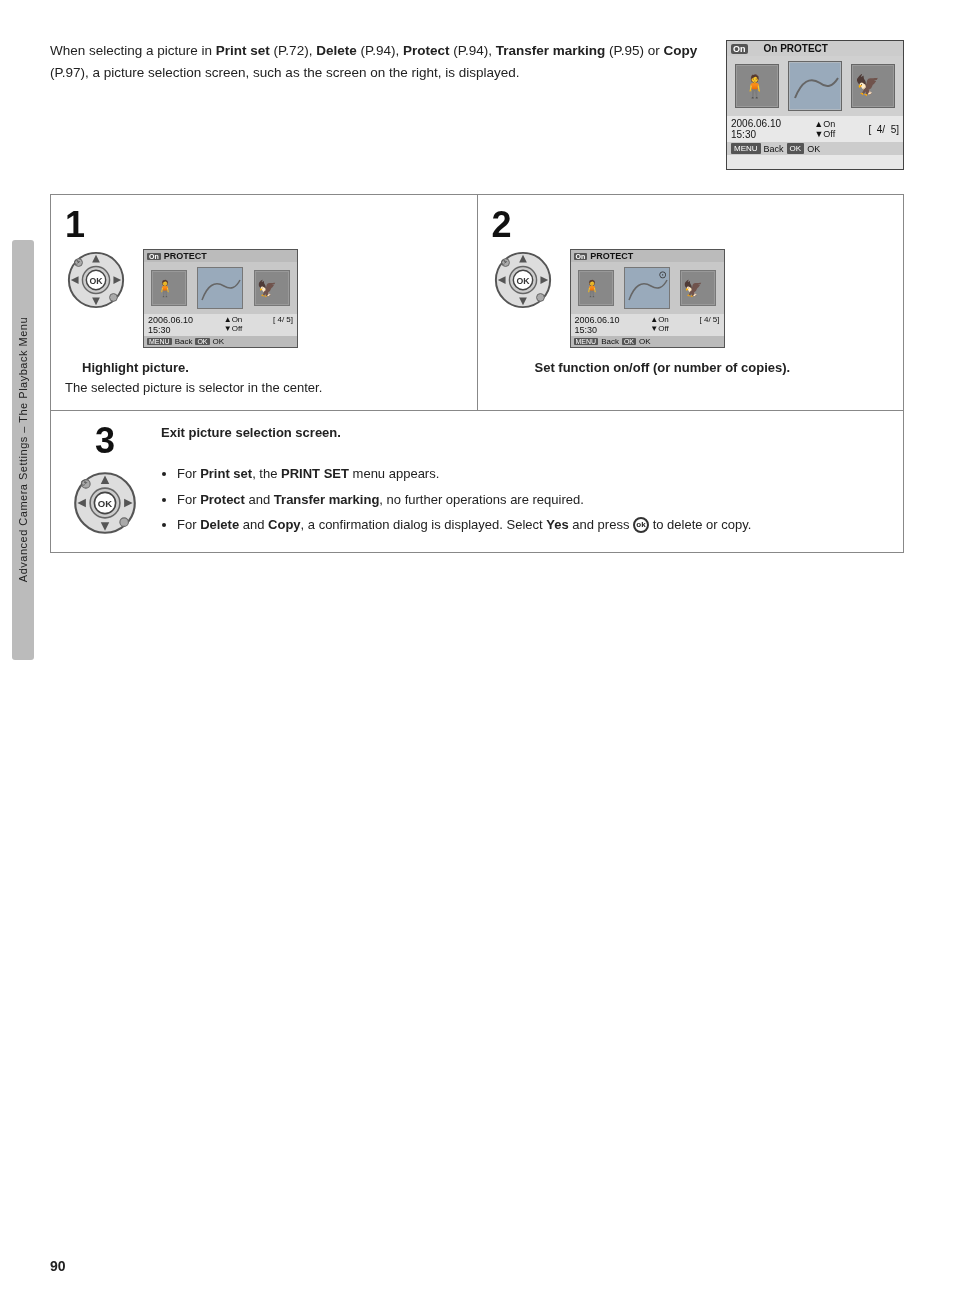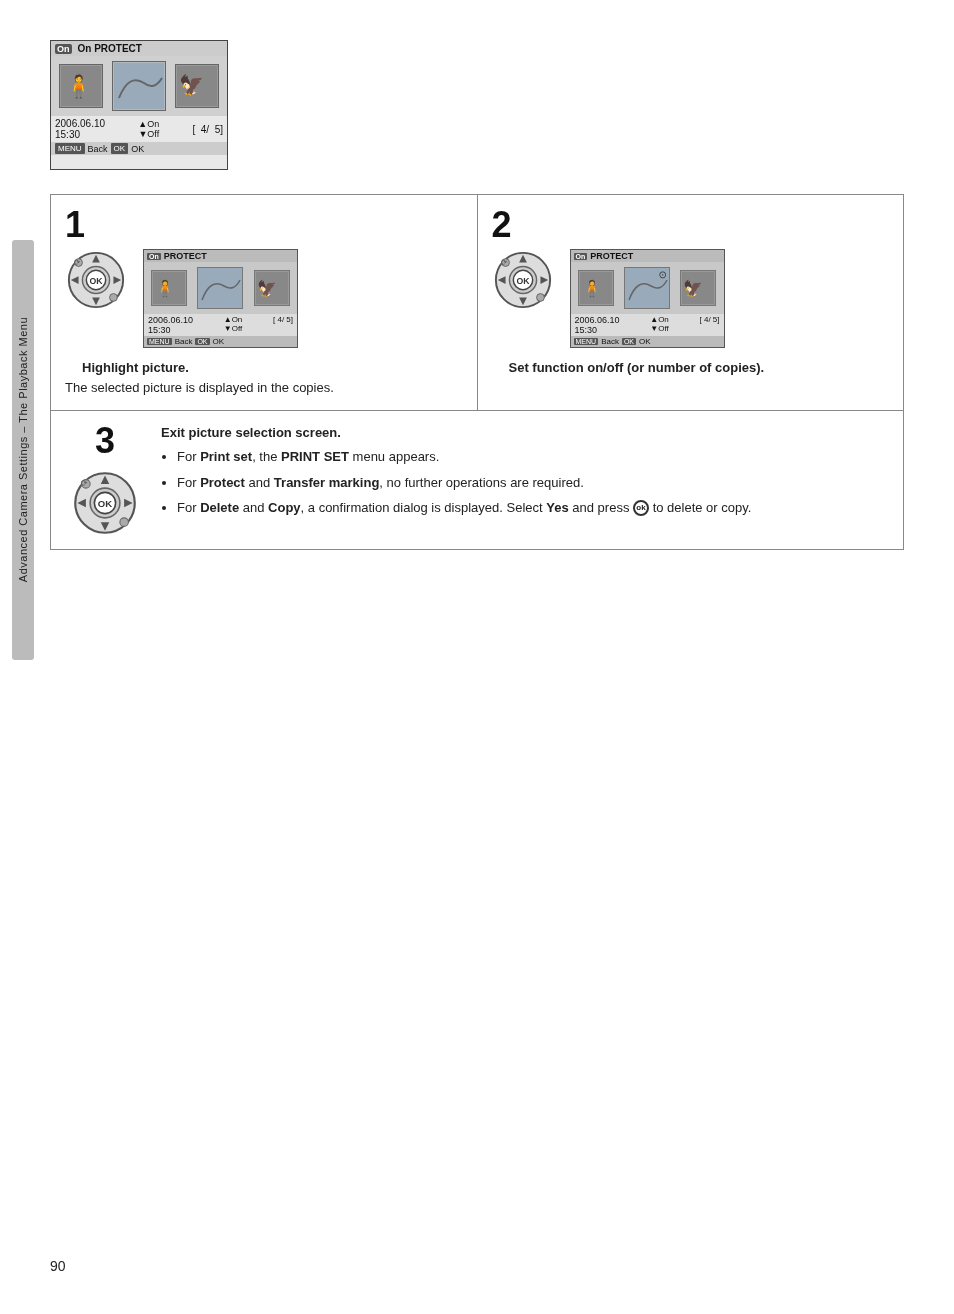--- a/index.html
+++ b/index.html
@@ -41,21 +41,21 @@
       white-space: nowrap;
       letter-spacing: 0.5px;
     }
 
     
     .page-number {
       position: absolute;
       bottom: 40px;
       left: 50px;
       font-size: 14px;
-      font-weight: normal;
+      font-weight: bold;
     }
 
     
     .section-title {
       font-size: 17px;
       font-weight: bold;
       font-style: italic;
       text-decoration: underline;
       margin-bottom: 12px;
     }
@@ -293,21 +293,21 @@
       width: 80px;
       flex-shrink: 0;
     }
     .step3-text {
       flex: 1;
       font-size: 13px;
       line-height: 1.55;
     }
     .step3-text b { font-weight: bold; }
     .step3-text ul {
-      margin-top: 4px;
+      margin-top: 21px;
       padding-left: 16px;
     }
     .step3-text ul li {
       margin-bottom: 5px;
     }
 
     
     .ok-circle {
       display: inline-block;
       width: 16px;
@@ -325,25 +325,30 @@
 <body>
 
 <div class="page">
 
   <div class="sidebar-label">
     <span>Advanced Camera Settings – The Playback Menu</span>
   </div>
 
 
   <div class="intro-area">
+    <div class="intro-text">
+      When selecting a picture in <b>Print set</b> (P.72), <b>Delete</b> (P.94),
+      <b>Protect</b> (P.94), <b>Transfer marking</b> (P.95) or <b>Copy</b> (P.97), a
+      picture selection screen, such as the screen on the right, is displayed.
+    </div>
 
     <div class="camera-screen">
       <div class="top-bar">
         <span class="on-indicator">On</span>
-        <span style="margin-left:2px;font-size:10px;">On PROTECT</span>
+        <span style="margin-left:12px;font-size:10px;">On PROTECT</span>
       </div>
       <div class="photo-area">
         <div class="photo-thumb">
           <svg width="40" height="40" viewBox="0 0 40 40">
               <rect width="40" height="40" fill="#888"></rect>
               <text x="4" y="28" font-size="22" fill="#555">🧍</text>
             </svg>
         </div>
         <div class="photo-thumb center">
           <svg width="50" height="46" viewBox="0 0 50 46">
@@ -449,21 +454,21 @@
                 <span style="background:#555;color:#fff;padding:0 2px;border-radius:1px;font-size:7px;">MENU</span>
                 <span>Back</span>
                 <span style="background:#555;color:#fff;padding:0 2px;border-radius:1px;font-size:7px;">OK</span>
                 <span>OK</span>
               </div>
             </div>
           </div>
         </div>
         <div class="step-text" style="margin-top:10px;">
           <b>Highlight picture.</b><br>
-          <span>The selected picture is displayed in the copies.</span>
+          <span>The selected picture is selector in the center.</span>
         </div>
       </div>
 
       <div class="step-cell">
         <div class="step-number">2</div>
         <div class="step-content">
           <svg class="ctrl-svg" viewBox="0 0 64 64">
             <circle cx="32" cy="32" r="28" fill="#ddd" stroke="#555" stroke-width="2"></circle>
             <circle cx="32" cy="32" r="14" fill="#ccc" stroke="#666" stroke-width="1.5"></circle>
             <circle cx="32" cy="32" r="10" fill="#fff" stroke="#444" stroke-width="1.5"></circle>
@@ -517,21 +522,21 @@
               </div>
               <div class="bottom-bar">
                 <span style="background:#555;color:#fff;padding:0 2px;border-radius:1px;font-size:7px;">MENU</span>
                 <span>Back</span>
                 <span style="background:#555;color:#fff;padding:0 2px;border-radius:1px;font-size:7px;">OK</span>
                 <span>OK</span>
               </div>
             </div>
           </div>
         </div>
-        <div class="step-text" style="margin-top:10px;">
+        <div class="step-text" style="margin-top:10px;margin-left:26px;">
           <b>Set function on/off (or number of copies).</b><br>
         </div>
       </div>
     </div>
 
     <div class="step-row-bottom">
       <div class="step3-row">
         <div class="step3-left">
           <div class="step-number">3</div>
           <svg class="ctrl-svg" viewBox="0 0 64 64" style="width:68px;height:68px;">

